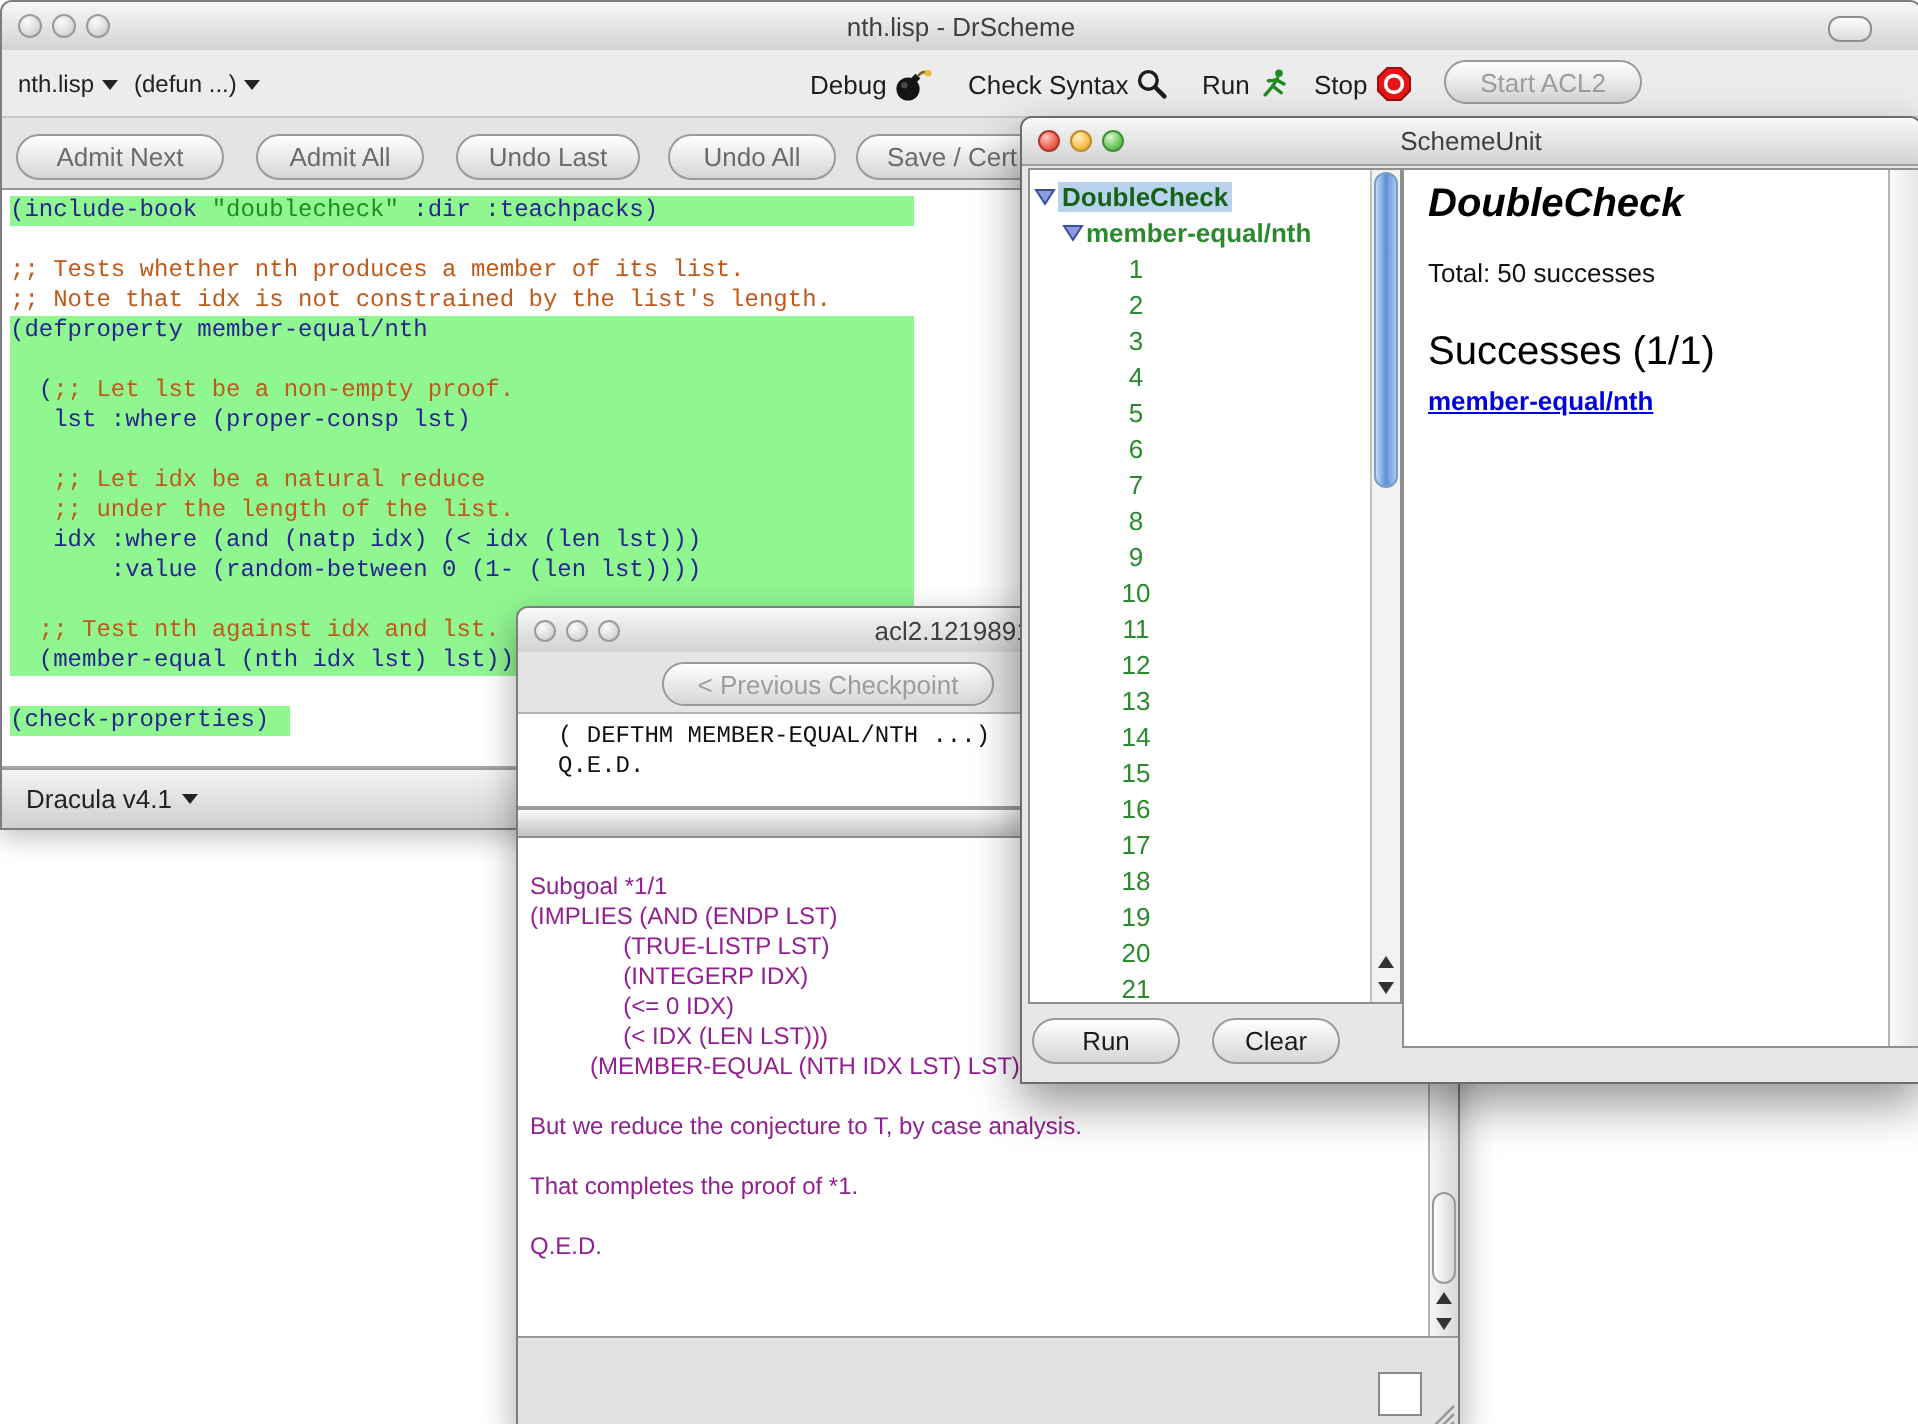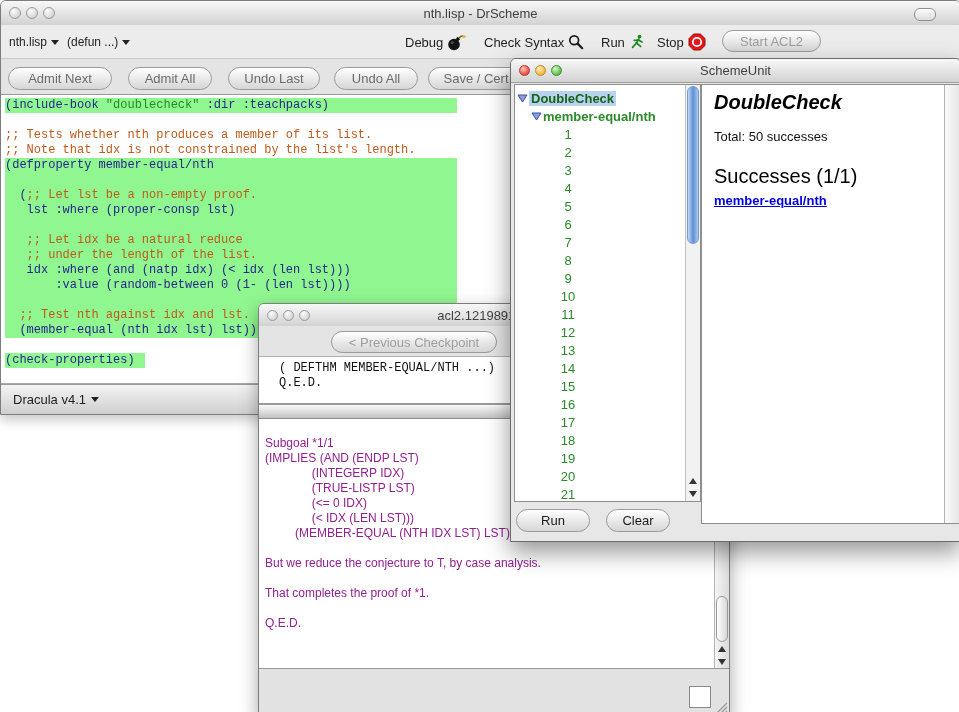--- a/index.html
+++ b/index.html
@@ -232,22 +232,22 @@
       </div>
 
     <div class="acl2-divider"></div>
 
     <div class="acl2-main">
       <div class="prooftext">
 
       <div class="pline">&nbsp;</div>
           <div class="pline">Subgoal *1/1</div>
           <div class="pline">(IMPLIES (AND (ENDP LST)</div>
+          <div class="pline">              (TRUE-LISTP LST)</div>
           <div class="pline">              (INTEGERP IDX)</div>
-          <div class="pline">              (TRUE-LISTP LST)</div>
           <div class="pline">              (&lt;= 0 IDX)</div>
           <div class="pline">              (&lt; IDX (LEN LST)))</div>
           <div class="pline">         (MEMBER-EQUAL (NTH IDX LST) LST)).</div>
           <div class="pline">&nbsp;</div>
           <div class="pline">But we reduce the conjecture to T, by case analysis.</div>
           <div class="pline">&nbsp;</div>
           <div class="pline">That completes the proof of *1.</div>
           <div class="pline">&nbsp;</div>
           <div class="pline">Q.E.D.</div>
         </div>

